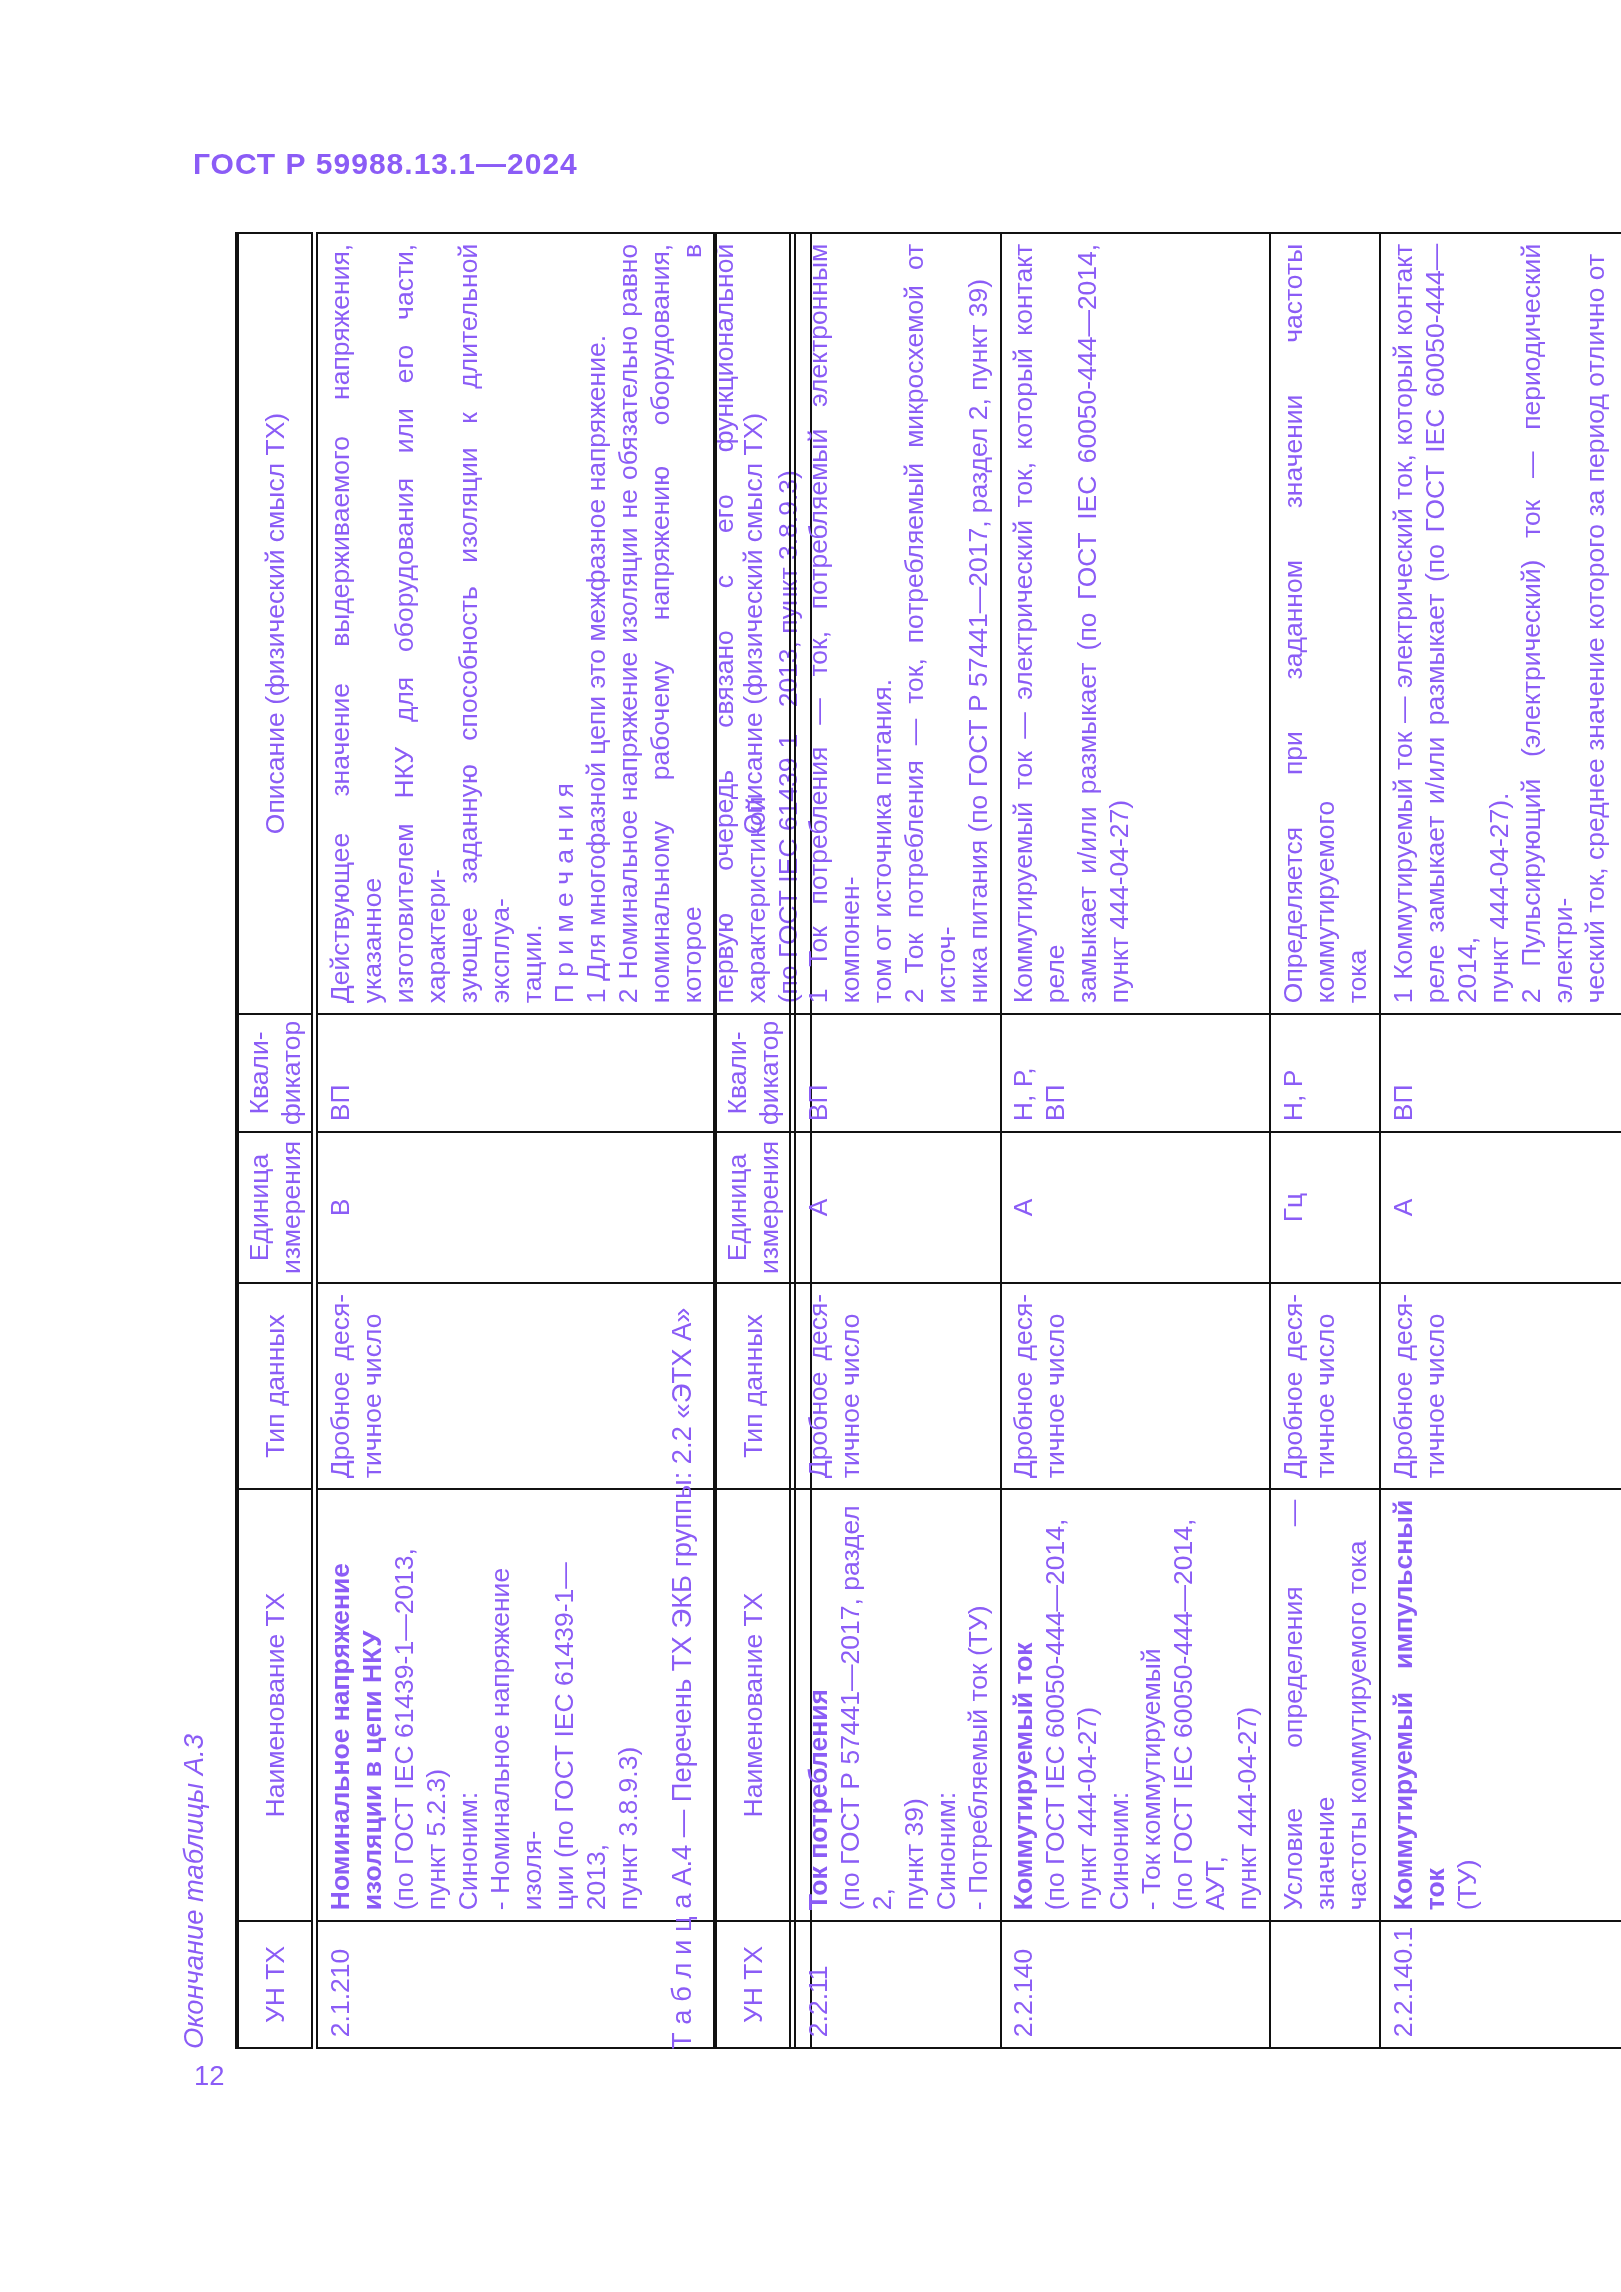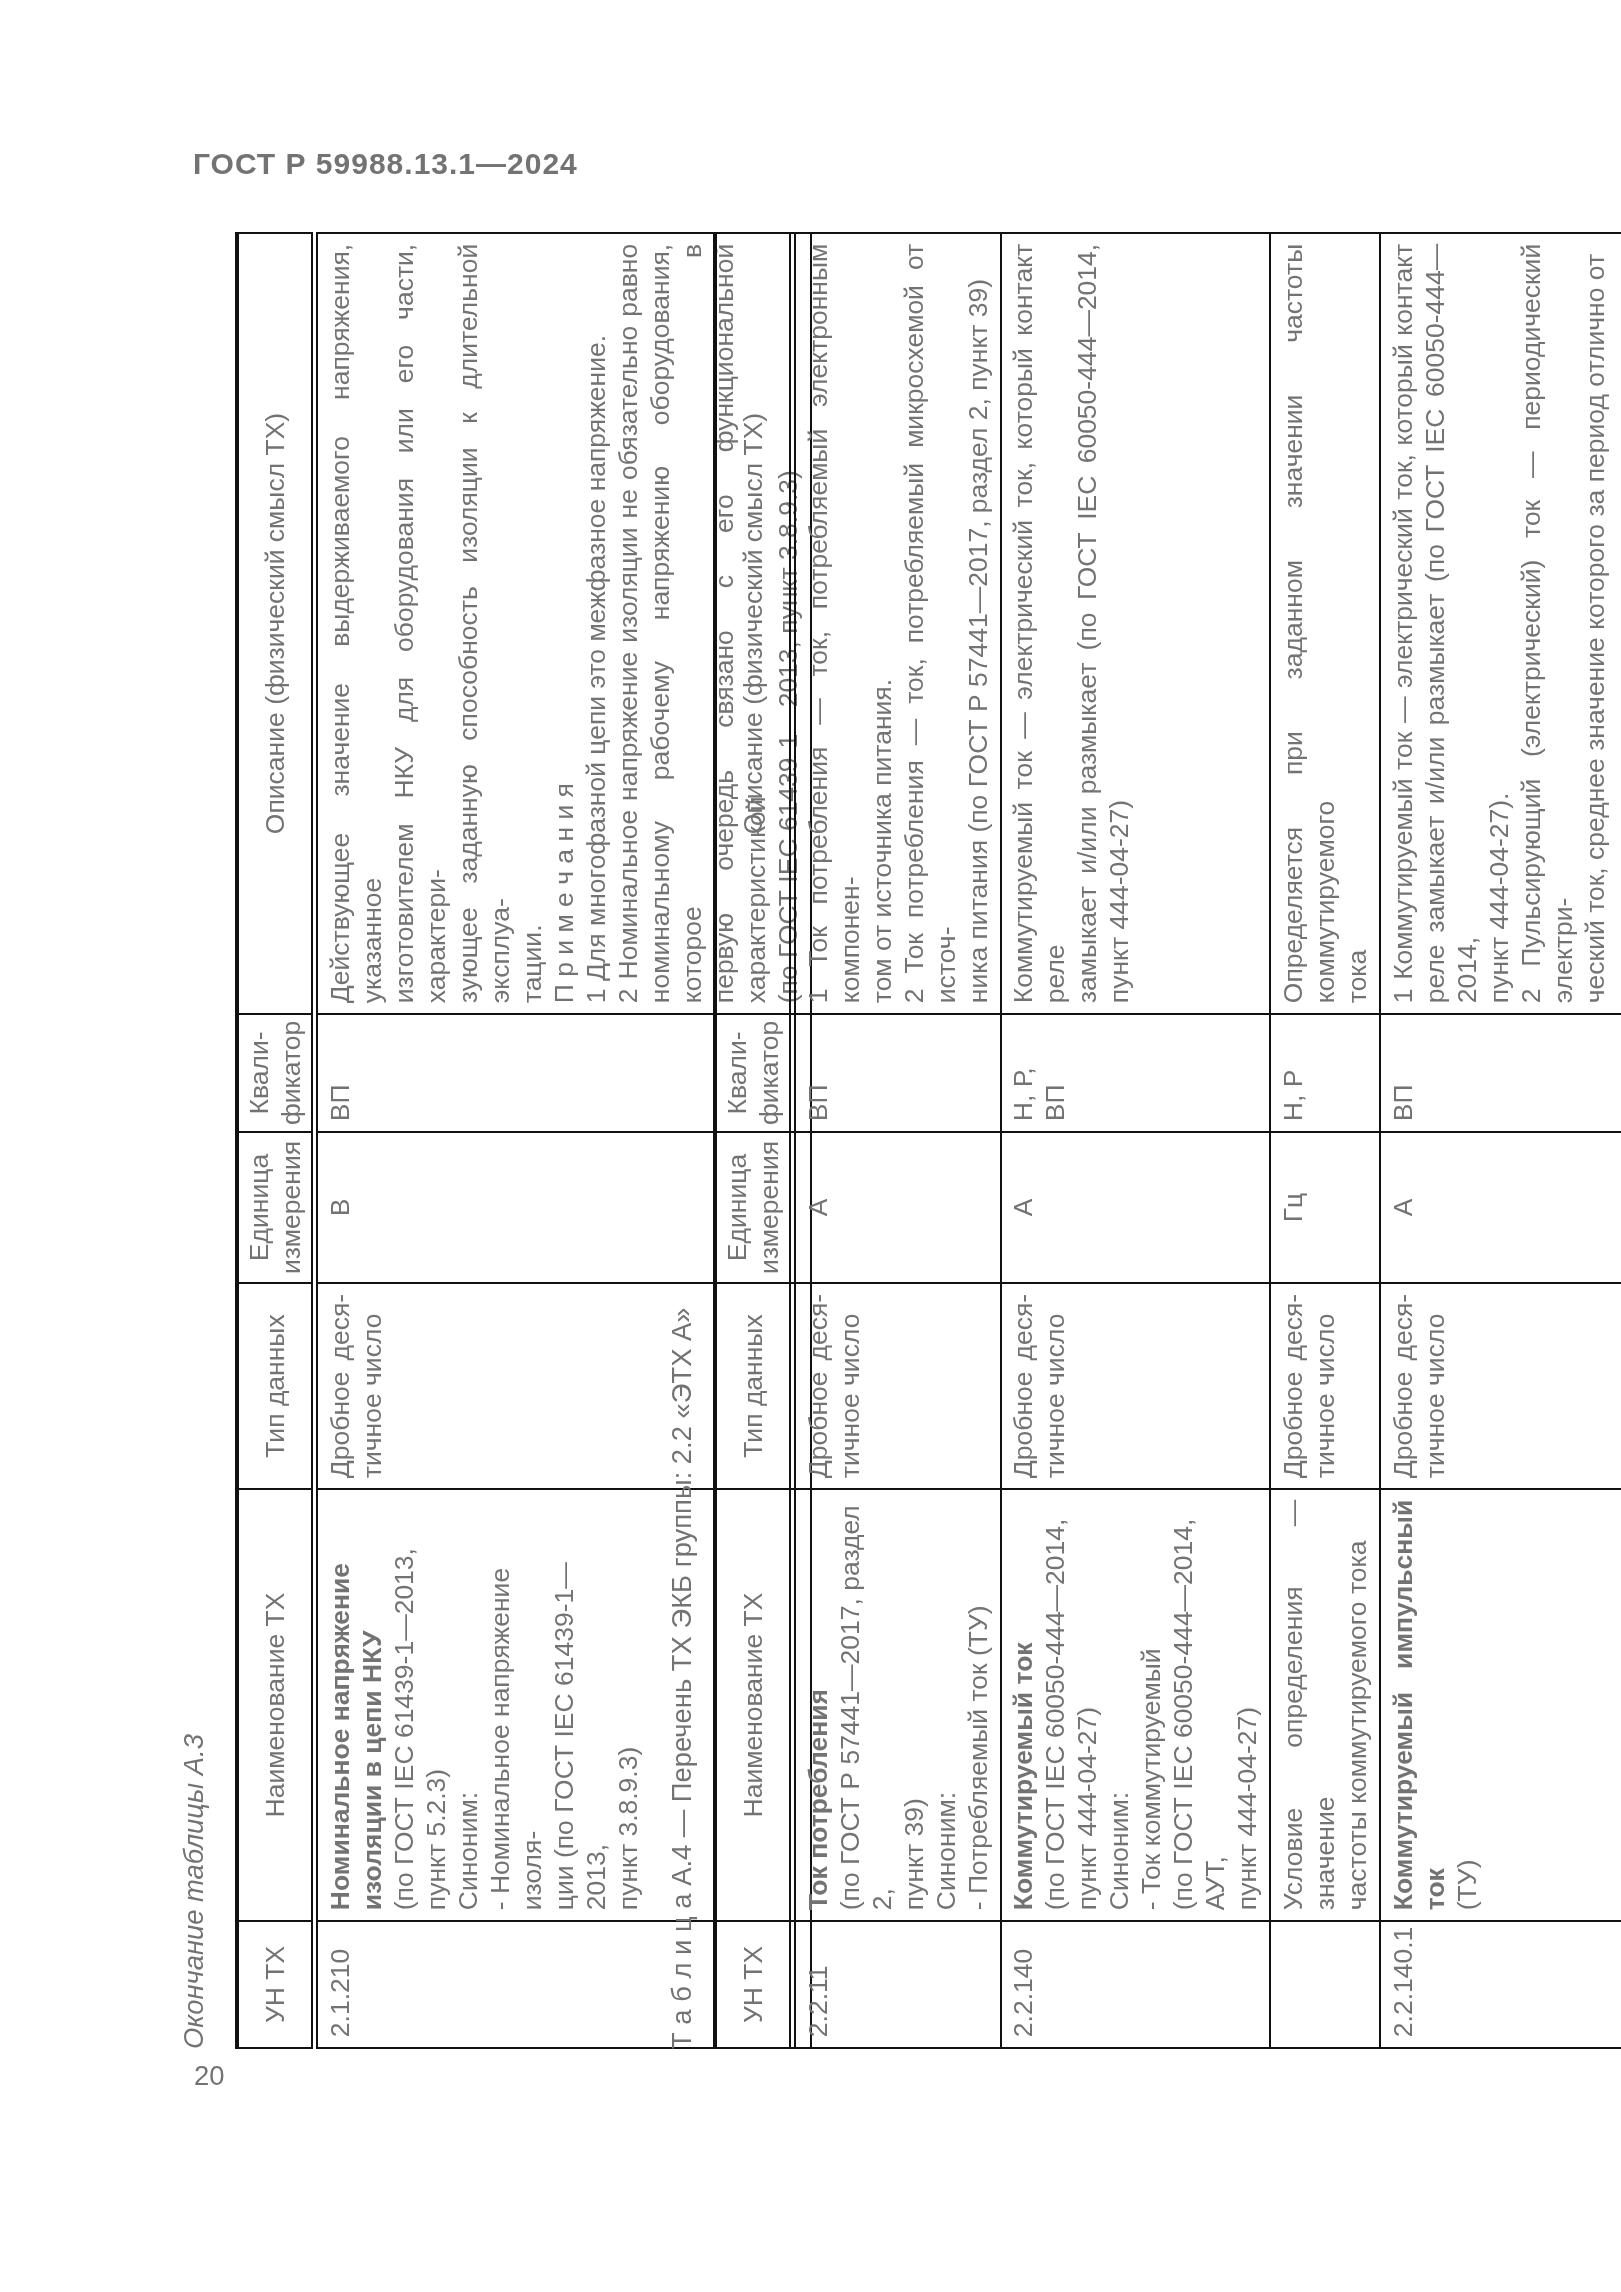--- a/index.html
+++ b/index.html
@@ -1,17 +1,17 @@
 <!DOCTYPE html>
 <html><head>
 <meta charset="utf-8">
 <style>
   html,body{margin:0;padding:0;background:#e8e8e8;}
   .page{position:relative;width:1621px;height:2293px;background:#ffffff;overflow:hidden;
-        font-family:"Liberation Sans",sans-serif;color:#737373;}
+        font-family:"Liberation Sans",sans-serif;color:#8b5cf6;}
   .doc-header{position:absolute;left:193px;top:147px;font-size:30px;font-weight:700;letter-spacing:1px;}
   .page-number{position:absolute;left:194px;top:2060px;font-size:27.4px;}
   
   .land{position:absolute;left:0;top:0;width:2293px;height:1621px;
         transform-origin:0 0;transform:rotate(-90deg) translateX(-2293px);}
   .caption{position:absolute;left:244px;font-size:27.4px;white-space:nowrap;}
   .caption.a3{top:178px;font-style:italic;}
   .caption.a4{top:666px;}
   table.gost{position:absolute;left:244px;border-collapse:collapse;table-layout:fixed;width:1815px;
              font-size:26.5px;line-height:32px;}
@@ -28,21 +28,21 @@
   td.c-unit,td.c-qual{text-align:center;padding-top:11.8px;}
   td.c-type{padding-top:7.8px;}
   td.c-desc,td.c-name{padding-top:7.8px;}
 </style>
 </head>
 <body>
 
 <div class="page">
 
   <div class="doc-header">ГОСТ Р 59988.13.1—2024</div>
-  <div class="page-number">20</div>
+  <div class="page-number">12</div>
 
   <div class="land">
 
     <div class="caption a3">Окончание таблицы А.3</div>
 
     <table class="gost t-a3">
       <colgroup>
         <col style="width:127px">
           <col style="width:432px">
           <col style="width:206px">

